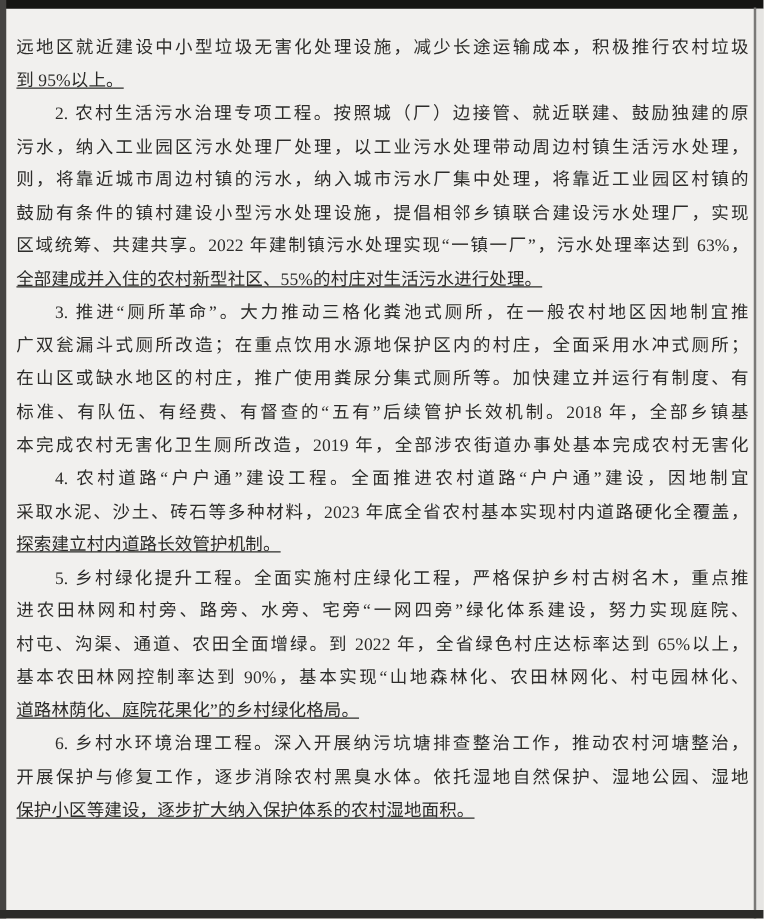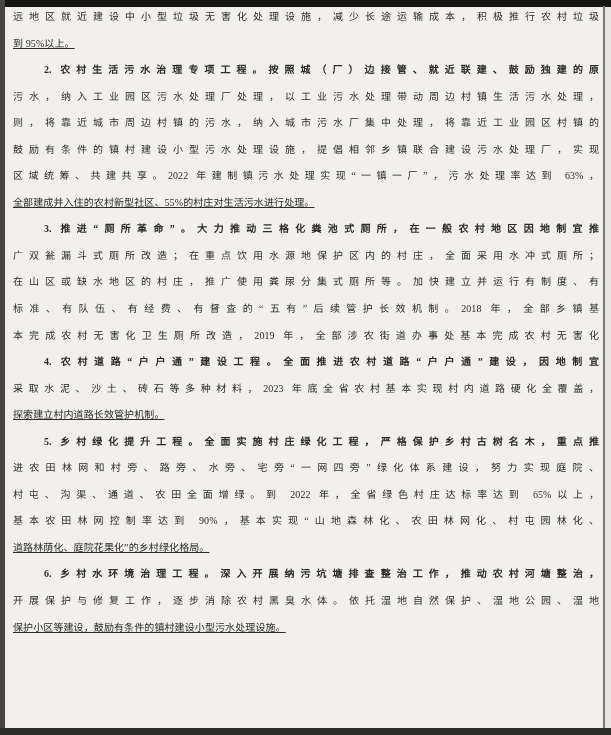--- a/index.html
+++ b/index.html
@@ -39,38 +39,37 @@
   }
   .right-margin {
     position: absolute;
     top: 7px; bottom: 7px;
     left: 605px; right: 0;
     background: #e6e5e3;
   }
   .text-area {
     position: absolute;
     left: 13px;
-    top: 4px;
+    top: 26px;
     width: 586px;
-    font-size: 10px;
+    font-size: 14px;
     line-height: 26.55px;
     color: #2d2c2a;
     letter-spacing: 0.1px;
   }
   .paragraph { margin: 0; padding: 0; }
   .text-line {
     height: 26.55px;
     overflow: hidden;
     text-align: justify;
     
     text-align-last: justify;
   }
   .text-line.first-indented {
     text-indent: 31px;
-    font-weight: bold;
   }
   .text-line.last-line {
     text-align-last: left;
     text-decoration: underline;
   }
 </style>
 </head>
 <body>
 
 <div class="page" style="background: rgb(241, 240, 238);">
@@ -107,16 +106,16 @@
       <div class="paragraph">
         <div class="text-line first-indented">5. 乡村绿化提升工程。全面实施村庄绿化工程，严格保护乡村古树名木，重点推</div>
         <div class="text-line">进农田林网和村旁、路旁、水旁、宅旁“一网四旁”绿化体系建设，努力实现庭院、</div>
         <div class="text-line">村屯、沟渠、通道、农田全面增绿。到 2022 年，全省绿色村庄达标率达到 65%以上，</div>
         <div class="text-line">基本农田林网控制率达到 90%，基本实现“山地森林化、农田林网化、村屯园林化、</div>
         <div class="text-line last-line">道路林荫化、庭院花果化”的乡村绿化格局。</div>
       </div>
       <div class="paragraph">
         <div class="text-line first-indented">6. 乡村水环境治理工程。深入开展纳污坑塘排查整治工作，推动农村河塘整治，</div>
         <div class="text-line">开展保护与修复工作，逐步消除农村黑臭水体。依托湿地自然保护、湿地公园、湿地</div>
-        <div class="text-line last-line">保护小区等建设，鼓励有条件的镇村建设小型污水处理设施。</div>
+        <div class="text-line last-line">保护小区等建设，逐步扩大纳入保护体系的农村湿地面积。</div>
       </div>
     </div>
 </div>
 
 </body></html>

